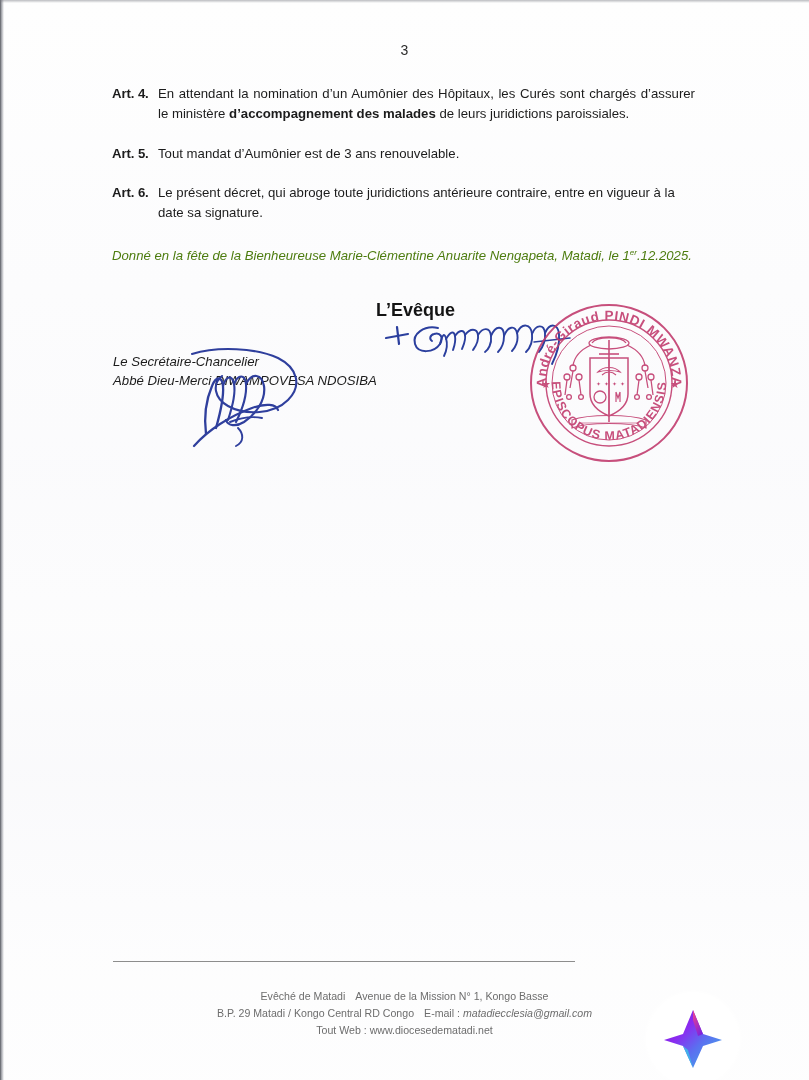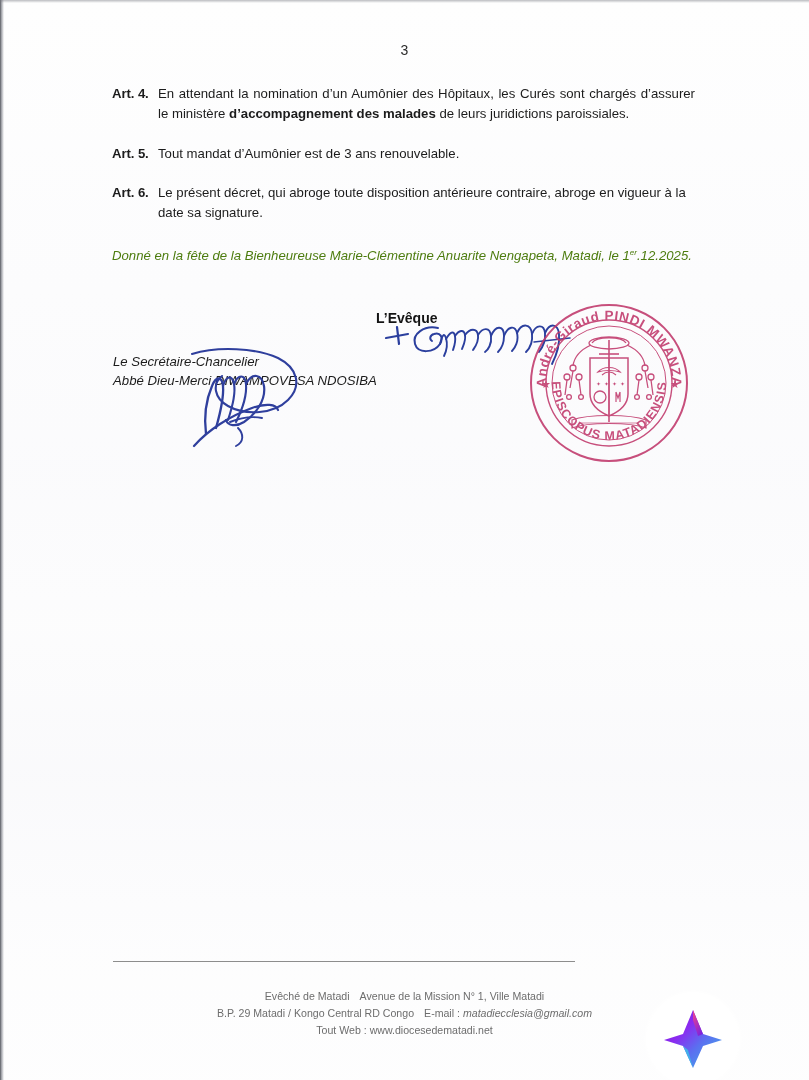--- a/index.html
+++ b/index.html
@@ -101,23 +101,23 @@
     text-align: justify;
   }
   .closing sup {
     font-size: 8px;
     vertical-align: super;
   }
 
   .bishop-title {
     position: absolute;
     left: 376px;
-    top: 310px;
+    top: 300px;
     font-weight: bold;
-    font-size: 14px;
+    font-size: 18px;
     color: #141414;
   }
 
   .secretary-block {
     position: absolute;
     left: 113px;
     top: 353px;
     font-size: 13.2px;
     color: #1c1c1c;
     line-height: 1.42;
@@ -207,21 +207,21 @@
       <div class="article-text justify"><span>En attendant la nomination d’un Aumônier des Hôpitaux, les Curés sont chargés d’assurer le ministère </span><b>d’accompagnement des malades</b><span> de leurs juridictions paroissiales.</span></div>
     </div>
 
     <div class="article" style="margin-top:20px;">
       <div class="article-label">Art. 5.</div>
       <div class="article-text">Tout mandat d’Aumônier est de 3 ans renouvelable.</div>
     </div>
 
     <div class="article" style="margin-top:20px;">
       <div class="article-label">Art. 6.</div>
-      <div class="article-text">Le présent décret, qui abroge toute disposition antérieure contraire, abroge en vigueur à la date sa signature.</div>
+      <div class="article-text">Le présent décret, qui abroge toute juridictions antérieure contraire, entre en vigueur à la date sa signature.</div>
     </div>
 
     <div class="closing"><span>Donné en la fête de la Bienheureuse Marie-Clémentine Anuarite Nengapeta, Matadi, le 1</span><sup>er</sup><span>.12.2025.</span></div>
 
   </div>
 
   <div class="bishop-title">L’Evêque</div>
 
   <svg class="bishop-signature" viewBox="0 0 190 62">
     <g fill="none" stroke="#2b3f9e" stroke-linecap="round" stroke-linejoin="round">
@@ -326,21 +326,21 @@
         <path d="M44 118 C60 112 102 112 118 118 L118 126 C102 120 60 120 44 126 Z"></path>
         <path d="M52 121 L110 121" stroke-width="0.7"></path>
       </g>
     </g>
   </svg>
 
   <div class="footer-rule"></div>
 
   <div class="footer">
     <div>
-      <span>Evêché de Matadi</span><span class="gap"></span><span>Avenue de la Mission N° 1, Ville Matadi</span>
+      <span>Evêché de Matadi</span><span class="gap"></span><span>Avenue de la Mission N° 1, Kongo Basse</span>
     </div>
     <div>
       <span>B.P. 29 Matadi / Kongo Central RD Congo</span><span class="gap"></span><span>E-mail :</span> <em>matadiecclesia@gmail.com</em>
     </div>
     <div>Tout Web : www.diocesedematadi.net</div>
   </div>
 
   <div class="app-logo">
     <svg width="70" height="70" viewBox="0 0 70 70">
       <defs>

